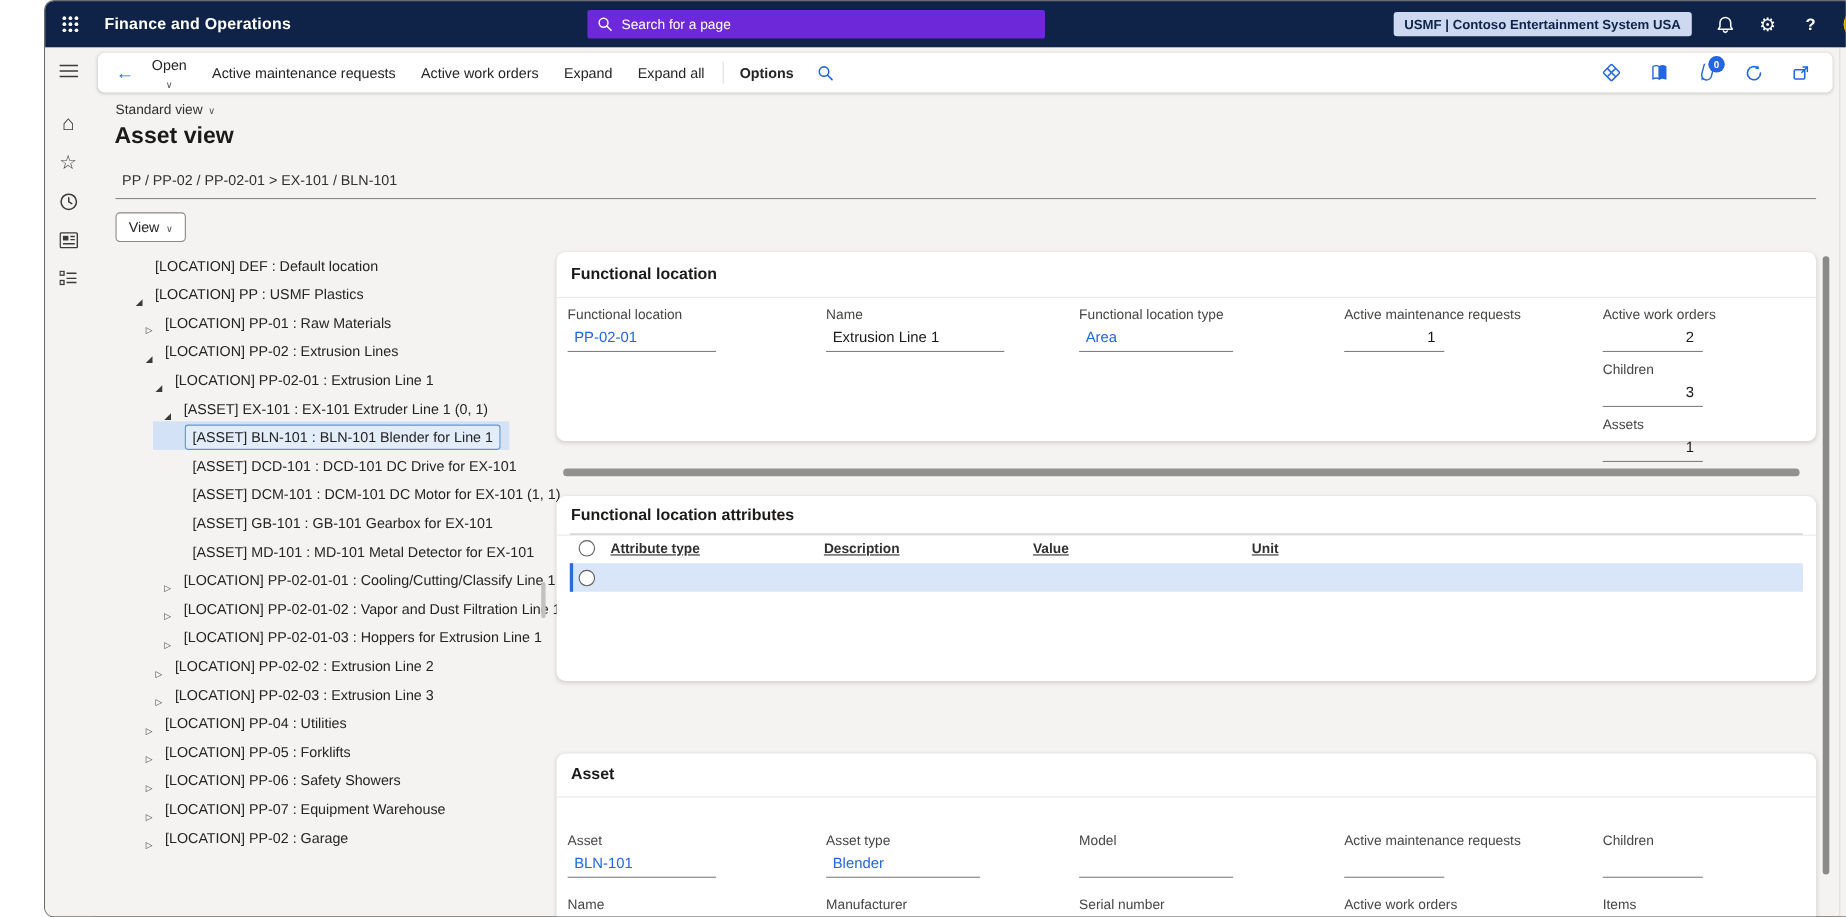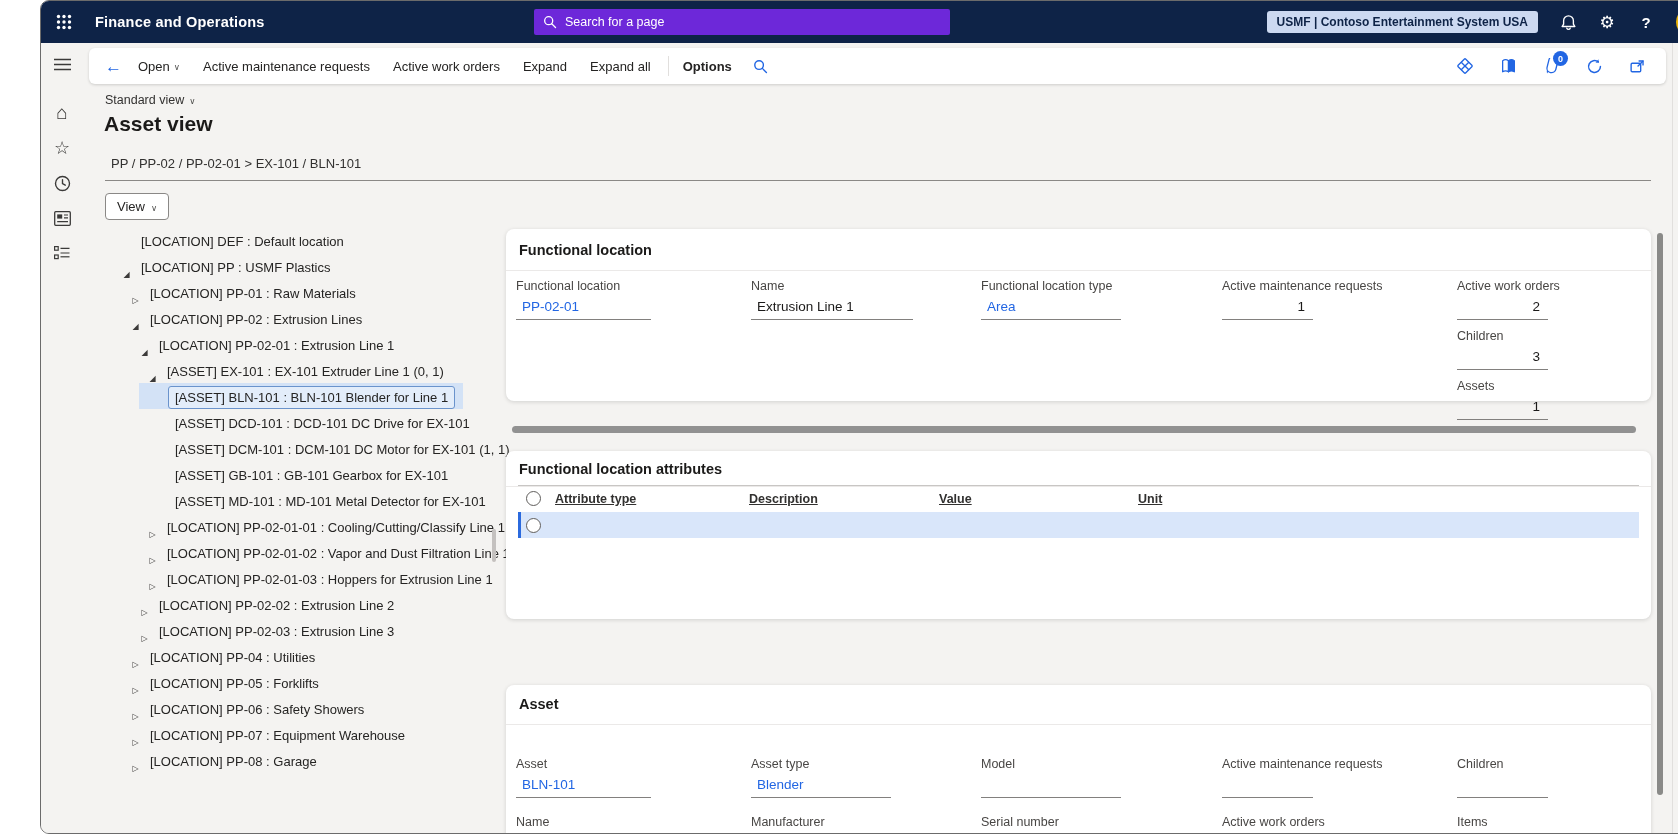--- a/index.html
+++ b/index.html
@@ -45,21 +45,21 @@
   #right-strip { position:absolute; top:42px; right:0; width:45px; bottom:0; border-left:1px solid #e1dfdd; background:#f4f3f1; z-index:25; }
   .funnel { position:absolute; top:12px; left:13px; cursor:pointer; }
   #page-vscroll { position:absolute; left:1616px; top:232px; width:6px; height:562px; background:#8a8a88; border-radius:3px; z-index:26; cursor:grab; }
   
   #actionbar {
     position:absolute; left:48px; top:47px; width:1577px; height:36px; background:#fff;
     border-radius:6px; box-shadow:0 1px 3px rgba(0,0,0,.16); display:flex; align-items:center;
     font-size:13px; color:#252423; z-index:20; padding:0 16px;
   }
   .ab-back { color:#2266e3; font-size:17px; margin-right:16px; cursor:pointer; line-height:1; }
-  .ab-item { margin-right:23px; cursor:pointer; white-space:nowrap; display:flex; align-items:center; gap:4px; }
+  .ab-item { margin-right:23px; cursor:pointer; white-space:nowrap; display:flex; align-items:center; gap:4px;flex-direction:column; }
   .chev { font-size:8.5px; color:#50504e; position:relative; top:1px; }
   .ab-divider { width:1px; height:20px; background:#e1dfdd; margin:0 14px 0 -6px; }
   .ab-options { font-weight:bold; margin-right:20px; cursor:pointer; }
   .ab-right { margin-left:auto; display:flex; align-items:center; gap:25px; padding-right:4px; }
   .ab-icon { position:relative; width:18px; height:18px; cursor:pointer; display:flex; align-items:center; justify-content:center; }
   .badge {
     position:absolute; top:-6px; right:-8px; min-width:15px; height:15px; border-radius:8px;
     background:#2266e3; color:#fff; font-size:9px; font-weight:bold;
     display:flex; align-items:center; justify-content:center; padding:0 3px;
   }
@@ -362,21 +362,21 @@
     <div class="trow d2">
         <span class="arrow">▷</span>
         <span class="lbl">[LOCATION] PP-06 : Safety Showers</span>
       </div>
     <div class="trow d2">
         <span class="arrow">▷</span>
         <span class="lbl">[LOCATION] PP-07 : Equipment Warehouse</span>
       </div>
     <div class="trow d2">
         <span class="arrow">▷</span>
-        <span class="lbl">[LOCATION] PP-08 : Garage</span>
+        <span class="lbl">[LOCATION] PP-02 : Garage</span>
       </div>
   </div>
   <div id="tree-vscroll"></div>
 
   <div class="card" id="card-fl">
     <div class="card-title">Functional location</div>
     <div class="card-hdr-line"></div>
     <div class="field" style="left:10px; top:50px;">
       <div class="f-label">Functional location</div>
       <div class="f-value link" style="width:135px;">PP-02-01</div>

